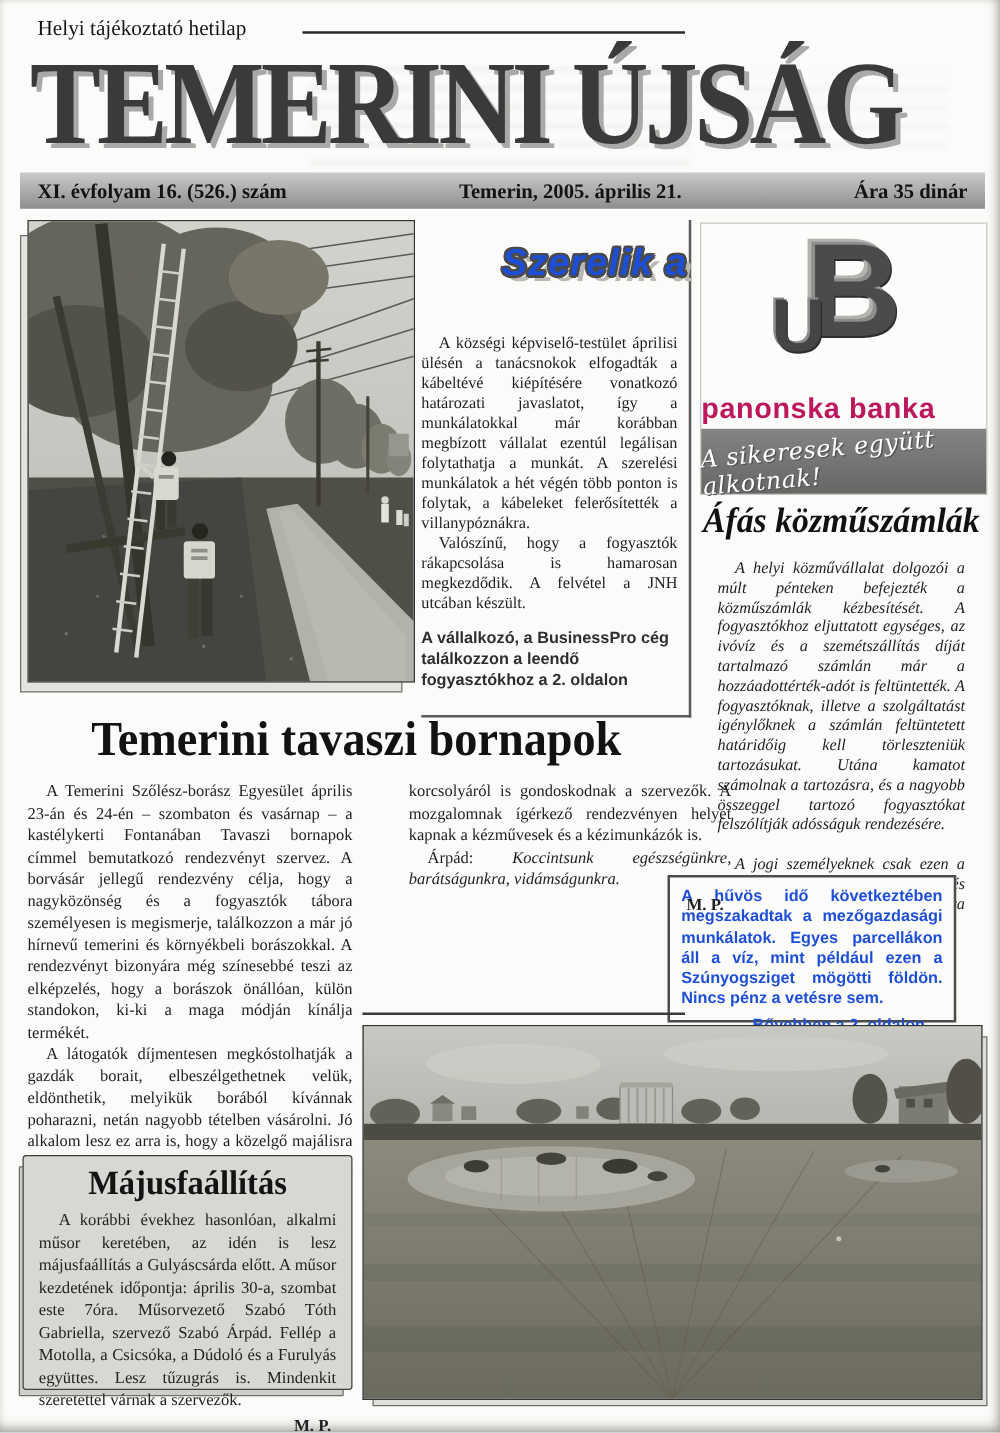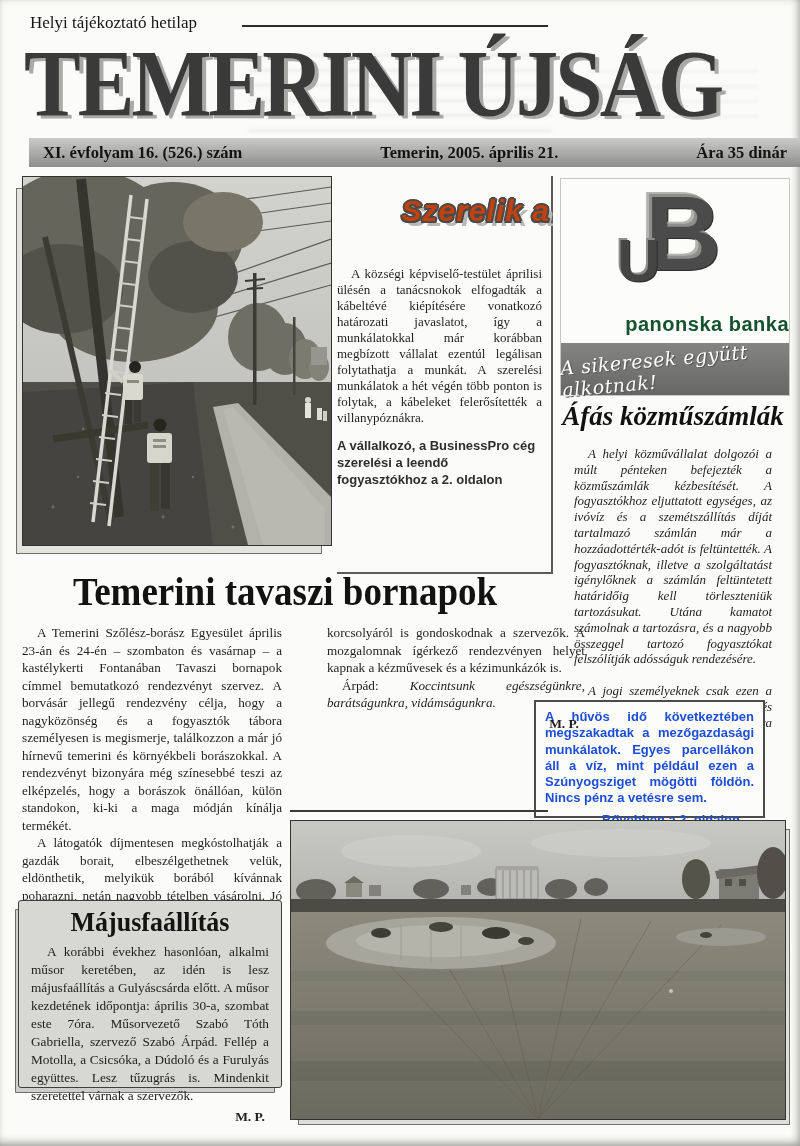--- a/index.html
+++ b/index.html
@@ -11,33 +11,33 @@
          background:repeating-linear-gradient(0deg, rgba(130,130,128,.20) 0 3px, transparent 3px 15px);}
   .bleed.b1{left:248px;top:50px;width:304px;height:82px;}
   .bleed.b2{left:588px;top:58px;width:170px;height:60px;opacity:.35;}
 
   
   .tagline{position:absolute;left:30px;top:13px;font-size:17px;font-weight:normal;color:#151515;}
   .tagline-rule{position:absolute;left:242px;top:25px;width:306px;height:2px;background:#2b2b2b;}
   .masthead{position:absolute;left:24px;top:34px;margin:0;font-size:85px;font-weight:bold;letter-spacing:-3px;
             color:#3a3a3a;text-shadow:4px 3px 0 #a9a9a7;white-space:nowrap;line-height:88px;
             transform:scaleY(1.12);transform-origin:left top;}
-  .datebar{position:absolute;left:29px;top:138px;width:772px;height:29px;box-sizing:border-box;
+  .datebar{position:absolute;left:16px;top:138px;width:772px;height:29px;box-sizing:border-box;
            background:linear-gradient(#cacac8,#8e8e8c);display:flex;align-items:center;
            justify-content:space-between;padding:0 14px;font-weight:bold;font-size:16.5px;color:#131313;gap:29px;}
 
   
   .photo1{position:absolute;left:22px;top:176px;width:308px;height:368px;border:1px solid #333;
           background:#bdbdb7;box-shadow:-8px 10px 0 -3px #e4e4df, -8px 10px 0 -2px #6f6f6b;}
   .photo1 svg{display:block;}
 
   
   .lead-headline{position:absolute;right:250px;top:193px;width:370px;text-align:right;z-index:5;
                  font-family:"Liberation Sans",sans-serif;font-weight:bold;font-style:italic;}
-  .outline-txt{color:#c2410c;font-size:30px;line-height:35px;letter-spacing:1px;
+  .outline-txt{color:#1d4ed8;font-size:30px;line-height:35px;letter-spacing:1px;
      text-shadow:2px 0 0 #4a4a4a,-2px 0 0 #4a4a4a,0 2px 0 #4a4a4a,0 -2px 0 #4a4a4a,
                  1.5px 1.5px 0 #4a4a4a,-1.5px -1.5px 0 #4a4a4a,1.5px -1.5px 0 #4a4a4a,-1.5px 1.5px 0 #4a4a4a,
                  5px 5px 0 #b8b8b4;}
 
   
   .lead-col{position:absolute;left:337px;top:176px;width:216px;height:398px;box-sizing:border-box;
             border-right:2px solid #5a5a58;border-bottom:2px solid #5a5a58;}
   .lead-body{position:absolute;left:0;top:90px;width:205px;font-size:13px;line-height:16px;
              text-align:justify;color:#1f1f1f;}
   .lead-body p{margin:0;text-indent:14px;}
@@ -46,23 +46,23 @@
 
   
   .bank-ad{position:absolute;left:560px;top:178px;width:228px;height:216px;background:#fcfcfa;
            border:1px solid #c6c6c2;}
   .pb-logo{position:relative;height:130px;}
   .pb-b{position:absolute;left:84px;top:4px;font-family:"Liberation Sans",sans-serif;font-weight:bold;
         font-size:106px;line-height:100px;color:#4b4b4b;
         text-shadow:-3px -3px 0 #8e8e8c,-6px -5px 0 #b3b3af,1px 1px 0 #2e2e2e;}
   .pb-u{position:absolute;left:56px;top:52px;font-family:"Liberation Sans",sans-serif;font-weight:bold;
         font-size:60px;line-height:60px;color:#454545;text-shadow:-2px -2px 0 #8e8e8c,1px 1px 0 #2e2e2e;}
-  .bank-name{position:absolute;left:0;top:134px;width:100%;text-align:right;
-             font-family:"Liberation Sans",sans-serif;font-weight:bold;font-size:20px;
-             letter-spacing:.5px;color:#14532d;}
+  .bank-name{position:absolute;left:0;top:134px;width:100%;text-align:left;
+             font-family:"Liberation Sans",sans-serif;font-weight:bold;font-size:23px;
+             letter-spacing:.5px;color:#be185d;}
   .slogan-bar{position:absolute;left:0;bottom:0;width:100%;height:52px;
               background:linear-gradient(#848482,#666664);display:flex;align-items:center;justify-content:center;}
   .slogan{color:#fff;font-family:"DejaVu Serif",serif;font-style:italic;font-size:19px;
           transform:rotate(-5deg);letter-spacing:.5px;text-shadow:1px 1px 0 #555;}
 
   
   .utility{position:absolute;left:558px;top:400px;width:230px;font-style:italic;}
   .utility h2{margin:0 0 9px;font-size:27px;line-height:30px;color:#111;text-align:center;
               transform:scaleY(1.05);transform-origin:center top;}
   .utility p{margin:16px;font-size:13px;line-height:15.8px;text-align:justify;text-indent:14px;color:#1f1f1f;}
@@ -85,21 +85,21 @@
   .wine-col2{position:absolute;left:290px;top:624px;width:258px;margin-left:37px;}
   .wine-byline{text-align:right;font-weight:bold;font-size:13.5px;margin-top:3px;padding-right:6px;}
   .wine-rule{position:absolute;left:290px;top:810px;width:258px;height:2px;background:#3a3a38;}
 
   
   .photo2{position:absolute;left:290px;top:820px;width:494px;height:298px;border:1px solid #333;
           background:#b9b9b3;box-shadow:6px 7px 0 -3px #e0e0db, 6px 7px 0 -2px #6f6f6b;}
   .photo2 svg{display:block;}
 
   
-  .maypole{position:absolute;left:18px;top:900px;width:264px;height:188px;box-sizing:border-box;
+  .maypole{position:absolute;left:18px;top:924px;width:264px;height:188px;box-sizing:border-box;
            background:#d7d7d3;border:1px solid #3f3f3d;border-radius:3px;padding:5px 12px 6px;
            box-shadow:-5px 7px 0 -3px #cfcfca, -5px 7px 0 -2px #6e6e6a;}
   .maypole h3{margin:1px 0 6px;text-align:center;font-size:26px;line-height:30px;color:#131313;
               transform:scaleY(1.05);transform-origin:center top;}
   .maypole .body{font-size:13.3px;line-height:18px;text-align:justify;text-indent:16px;color:#222;}
   .maypole .byline{text-align:right;font-weight:bold;font-size:13.5px;margin-top:4px;padding-right:4px;}
 </style>
 </head>
 <body>
 
@@ -213,23 +213,24 @@
     </svg>
   </div>
 
   <div class="lead-headline">
     <div class="outline-txt">Szerelik a</div>
   </div>
 
   <div class="lead-col">
     <div class="lead-body">
       <p>A községi képviselő-testület áprilisi ülésén a tanácsnokok elfogadták a kábeltévé kiépítésére vonatkozó határozati javaslatot, így a munkálatokkal már korábban megbízott vállalat ezentúl legálisan folytathatja a munkát. A szerelési munkálatok a hét végén több ponton is folytak, a kábeleket felerősítették a villanypóznákra.</p>
+      <p>Valószínű, hogy a fogyasztók rákapcsolása is hamarosan megkezdődik. A felvétel a JNH utcában készült.</p>
       <div class="lead-attrib">
         <div>A vállalkozó, a BusinessPro cég</div>
-        <div>szerelési a leendő</div>
+        <div>találkozzon a leendő</div>
         <div>fogyasztókhoz a 2. oldalon</div>
       </div>
     </div>
   </div>
 
   <aside class="bank-ad">
     <div class="pb-logo">
       <span class="pb-b">B</span>
       <span class="pb-u">U</span>
     </div>

